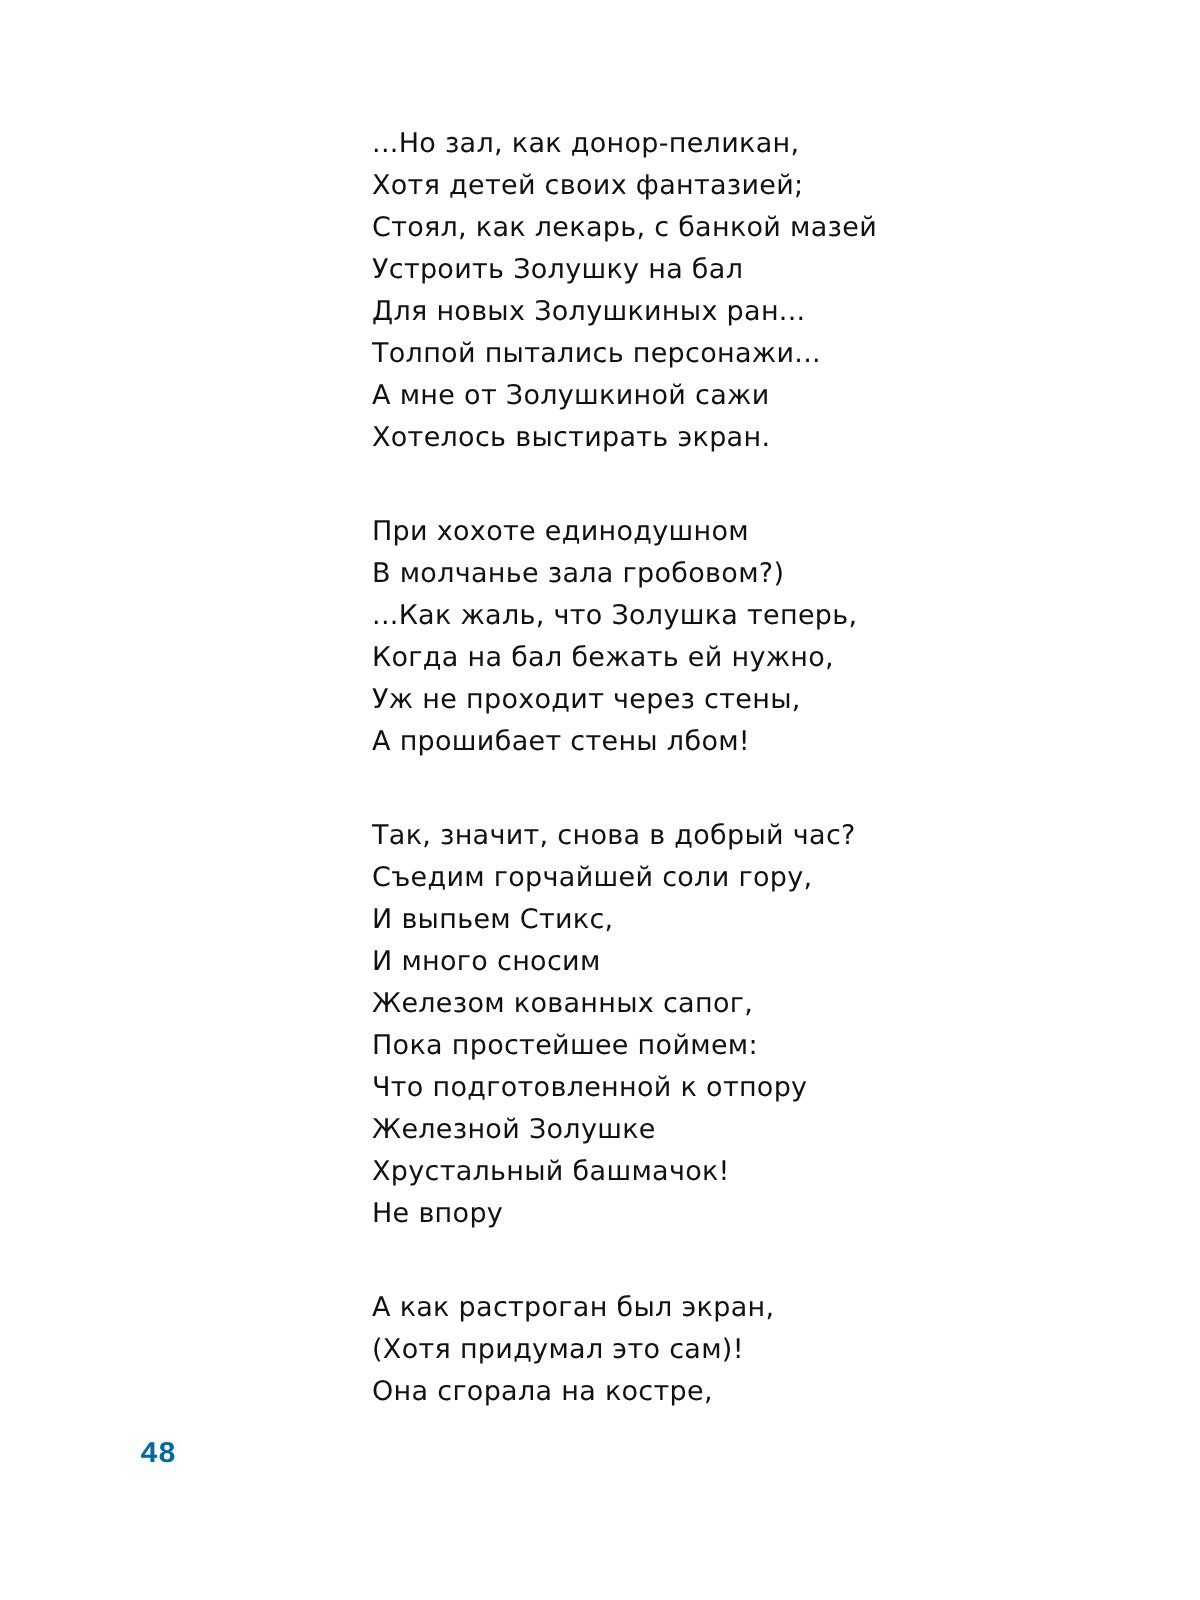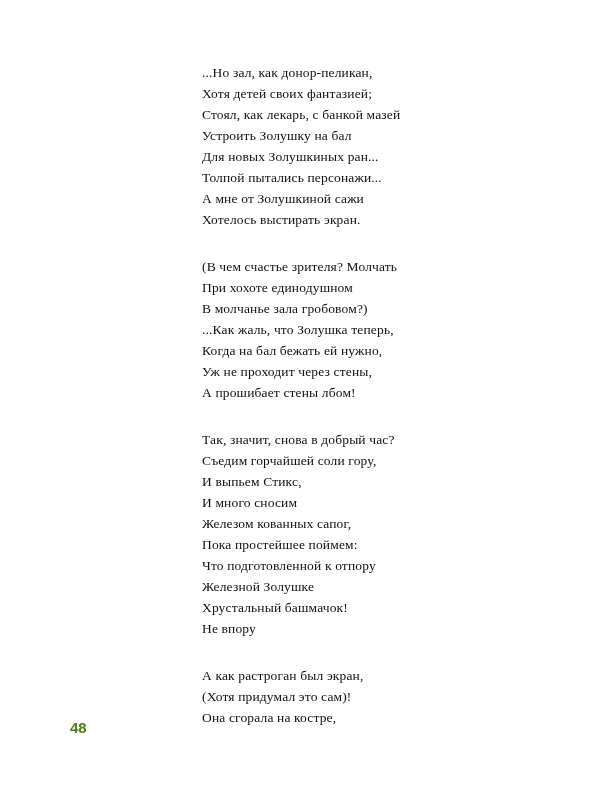--- a/index.html
+++ b/index.html
@@ -1,40 +1,39 @@
 <!DOCTYPE html>
 <html><head>
   <meta charset="utf-8">
   <style>
     html, body { margin: 0; padding: 0; background: #ffffff; }
     body { width: 600px; height: 800px; position: relative; overflow: hidden;
       font-family: "DejaVu Sans", sans-serif; color: #111; }
     .poem { position: absolute; left: 186px; top: 62px; width: 300px; }
-    .stanza { margin: 0 0 26px 16px; font-family: Liberation Serif, serif; }
+    .stanza { margin: 0 0 26px 0; }
     .line { display: block; font-size: 13.5px; line-height: 21px; height: 21px;
       white-space: nowrap; letter-spacing: 0.15px; font-weight: normal; }
     .page-number { position: absolute; left: 70px; top: 719px; font-size: 15px;
-      font-family: Liberation Sans, sans-serif; font-weight: bold; color: #4d7c0f; }
+      font-family: Liberation Mono, monospace; font-weight: bold; color: #0369a1; }
   </style>
 </head>
 <body>
 
 <div class="poem">
   <div class="stanza">
     <span class="line">...Но зал, как донор-пеликан,</span>
     <span class="line">Хотя детей своих фантазией;</span>
     <span class="line">Стоял, как лекарь, с банкой мазей</span>
     <span class="line">Устроить Золушку на бал</span>
     <span class="line">Для новых Золушкиных ран...</span>
     <span class="line">Толпой пытались персонажи...</span>
     <span class="line">А мне от Золушкиной сажи</span>
     <span class="line">Хотелось выстирать экран.</span>
   </div>
   <div class="stanza">
-    <span class="line">(В чем счастье зрителя? Молчать</span>
     <span class="line">При хохоте единодушном</span>
     <span class="line">В молчанье зала гробовом?)</span>
     <span class="line">...Как жаль, что Золушка теперь,</span>
     <span class="line">Когда на бал бежать ей нужно,</span>
     <span class="line">Уж не проходит через стены,</span>
     <span class="line">А прошибает стены лбом!</span>
   </div>
   <div class="stanza">
     <span class="line">Так, значит, снова в добрый час?</span>
     <span class="line">Съедим горчайшей соли гору,</span>

